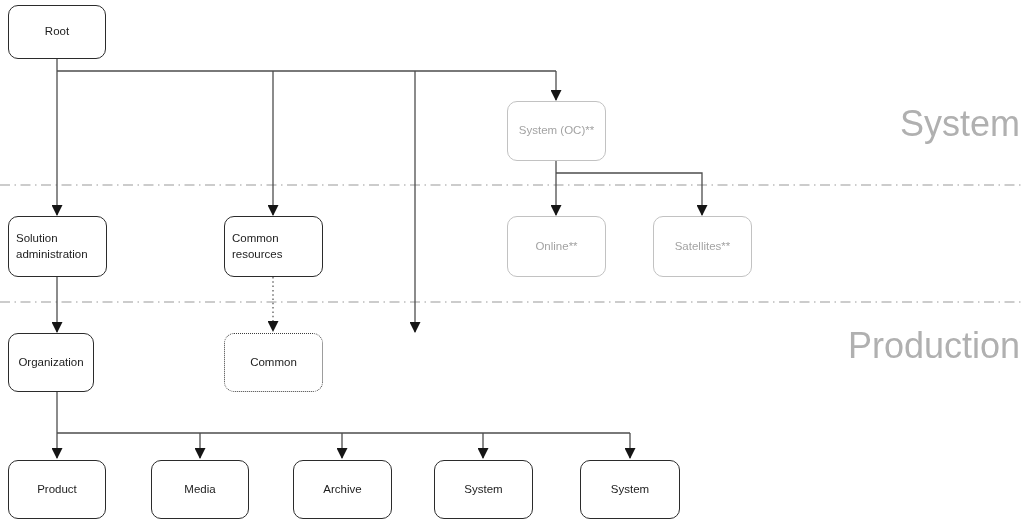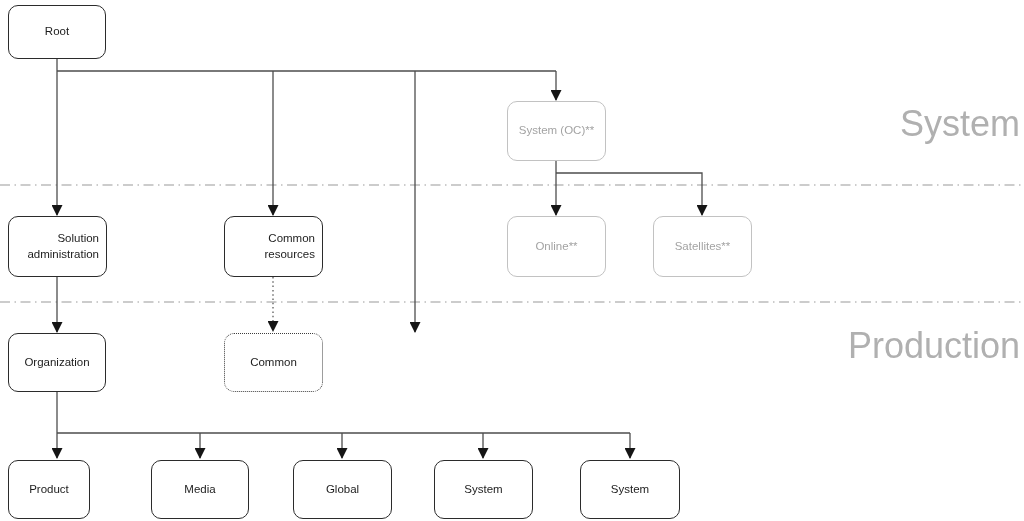--- a/index.html
+++ b/index.html
@@ -20,21 +20,21 @@
     position: absolute;
     box-sizing: border-box;
     width: 99px;
     height: 61px;
     background: #ffffff;
     border: 1.4px solid #2b2b2b;
     border-radius: 10px;
     display: flex;
     align-items: center;
     justify-content: center;
-    text-align: right;
+    text-align: left;
     padding: 4px 7px;
     font-size: 11.5px;
     line-height: 1.35;
     color: #1c1c1c;
   }
   .node.ghost { border-color: #c2c2c2; color: #a3a3a3; }
   .node.dotted { border: 1.5px dotted #3d3d3d; }
   .zone-label {
     position: absolute;
     right: 4px;
@@ -96,39 +96,39 @@
   </div>
 
   <div class="node ghost" style="left:507px; top:216px;">
     <span>Online**</span>
   </div>
 
   <div class="node ghost" style="left:653px; top:216px;">
     <span>Satellites**</span>
   </div>
 
-  <div class="node" style="left:8px; top:333px; width:98px; height:59px;">
+  <div class="node" style="left:8px; top:333px; width:86px; height:59px;">
     <span>Organization</span>
   </div>
 
   <div class="node dotted" style="left:224px; top:333px; height:59px;">
     <span>Common</span>
   </div>
 
 
-  <div class="node" style="left:8px; top:460px; width:82px; height:59px;">
+  <div class="node" style="left:8px; top:460px; width:98px; height:59px;">
     <span>Product</span>
   </div>
 
   <div class="node" style="left:151px; top:460px; width:98px; height:59px;">
     <span>Media</span>
   </div>
 
   <div class="node" style="left:293px; top:460px; height:59px;">
-    <span>Global</span>
+    <span>Archive</span>
   </div>
 
   <div class="node" style="left:434px; top:460px; height:59px;">
     <span>System</span>
   </div>
 
   <div class="node" style="left:580px; top:460px; width:100px; height:59px;">
     <span>System</span>
   </div>
 

